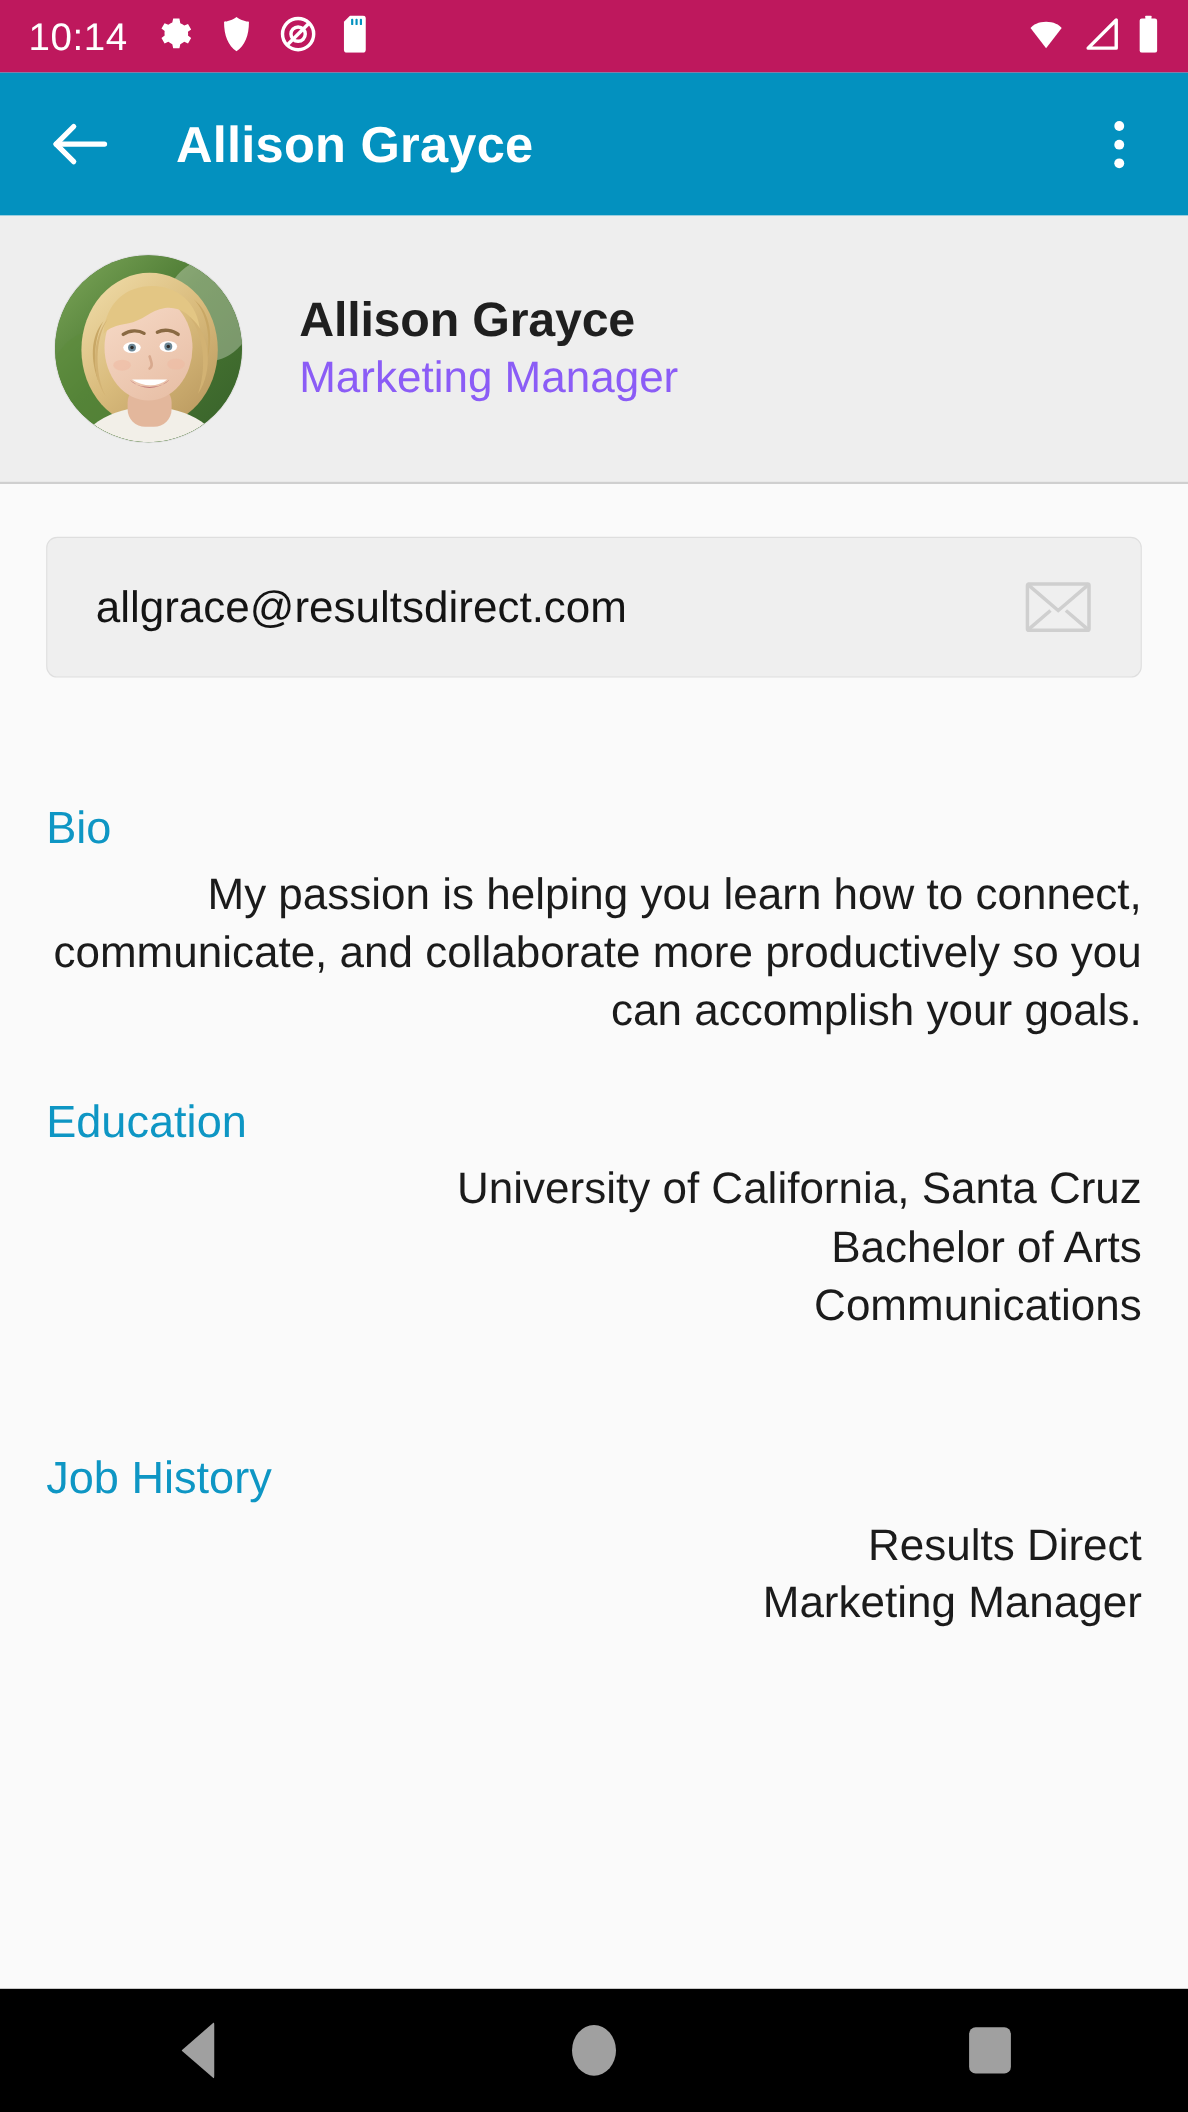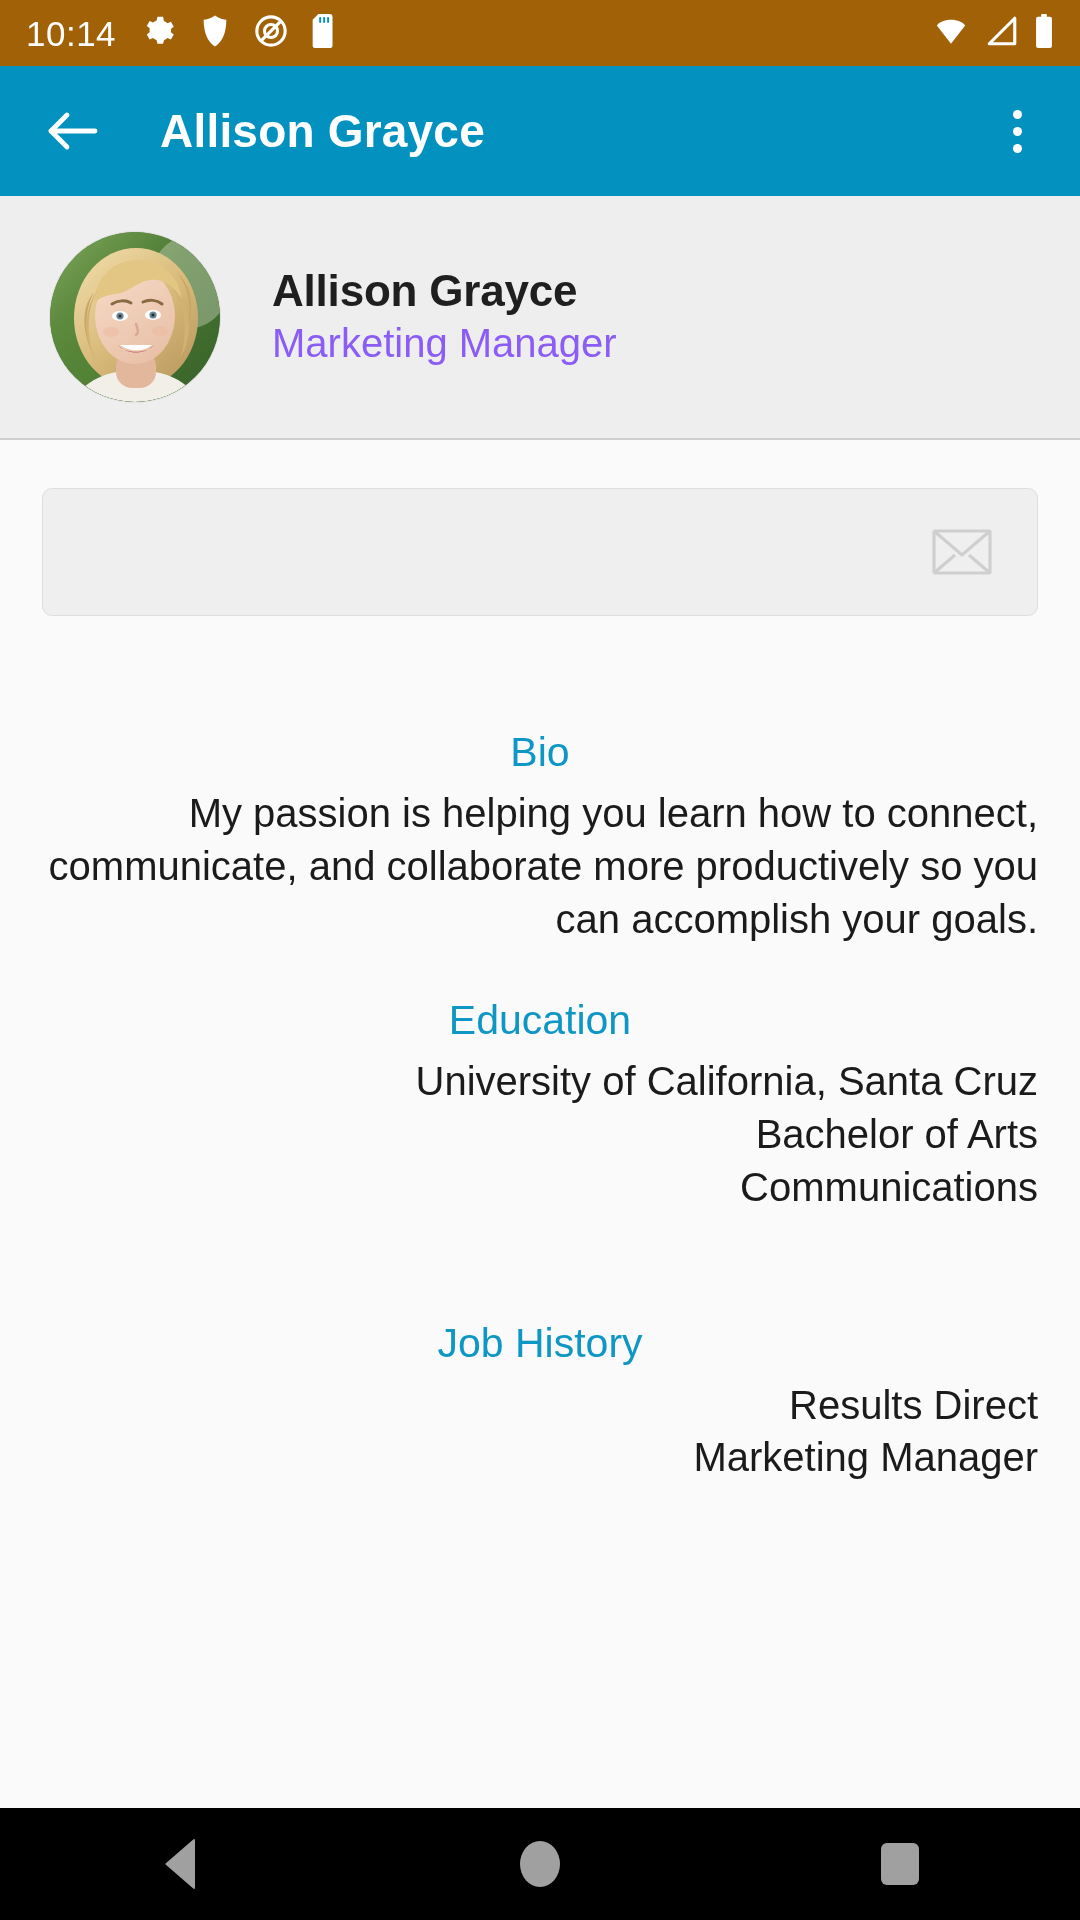--- a/index.html
+++ b/index.html
@@ -17,21 +17,21 @@
     width: 1080px;
     height: 1920px;
     background: #fafafa;
     display: flex;
     flex-direction: column;
   }
 
   
   .status-bar {
     height: 66px;
-    background: #a16207;
+    background: #be185d;
     display: flex;
     align-items: center;
     padding: 0 26px 0 26px;
     flex: 0 0 auto;
   }
   .status-clock {
     color: #ffffff;
     font-size: 35px;
     font-weight: 400;
     letter-spacing: 0.5px;
@@ -180,21 +180,20 @@
 
   
   .section { margin-top: 0; }
   .section-first { margin-top: 110px; }
   .section-heading {
     color: #0e96c4;
     font-size: 41px;
     font-weight: 400;
     line-height: 1.3;
     margin-bottom: 8px;
-    text-align: center;
   }
   .section-body {
     font-size: 40px;
     color: #1b1b1b;
     line-height: 1.32;
     white-space: pre-line;
     font-weight: 400;
     text-align: right;
   }
   .section-gap-sm { margin-top: 48px; }
@@ -376,20 +375,21 @@
     </div>
     <div class="profile-text">
       <div class="profile-name">Allison Grayce</div>
       <div class="profile-sub">Marketing Manager</div>
     </div>
   </div>
 
   <div class="body-scroll">
 
     <div class="card">
+      <div class="card-text">allgrace@resultsdirect.com</div>
       <div class="card-icon">
         <svg width="60" height="46" viewBox="0 0 30 23" fill="none" stroke="#cfcfcf" stroke-width="1.6">
           <rect x="1" y="1" width="28" height="21" rx="0.6"></rect>
           <path d="M1 1l14 12L29 1"></path>
           <path d="M1 22l10.5-9M29 22l-10.5-9"></path>
         </svg>
       </div>
     </div>
 
 

